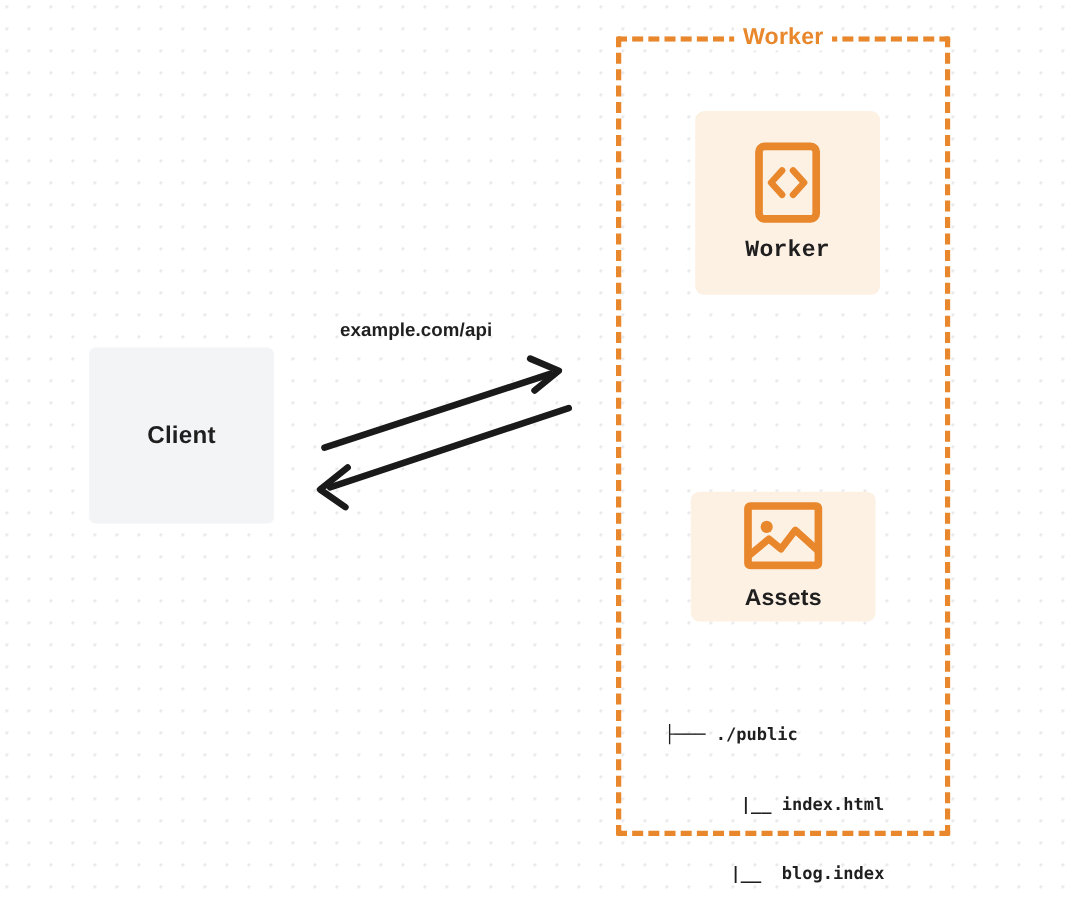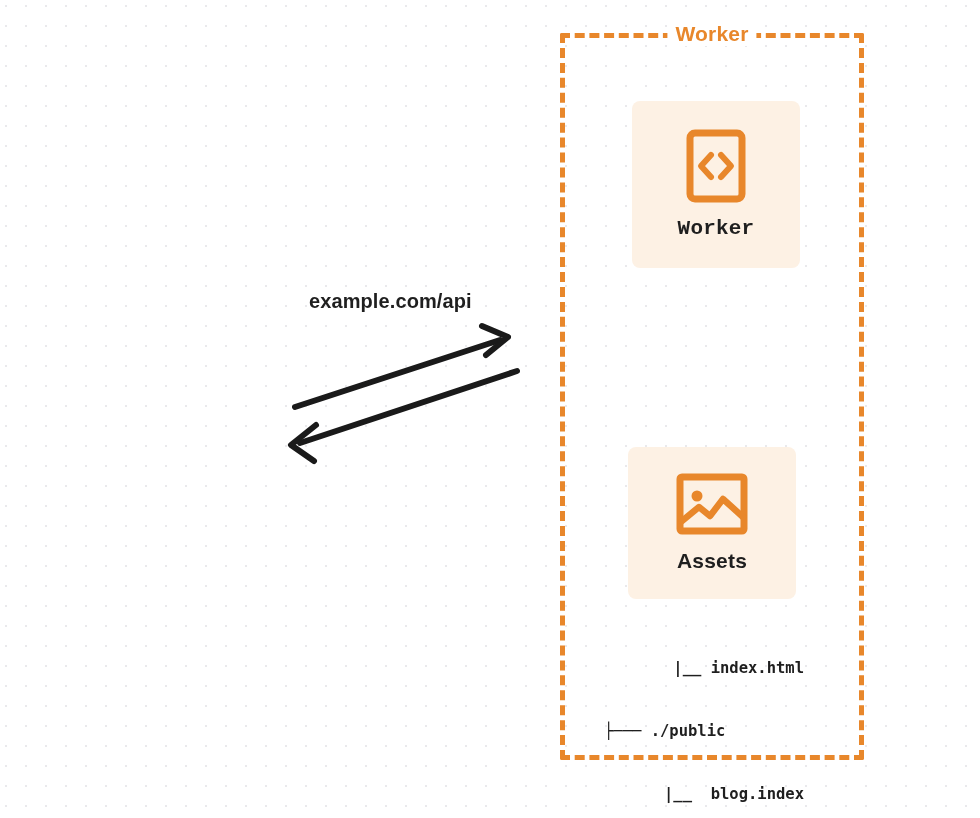--- a/index.html
+++ b/index.html
@@ -84,21 +84,21 @@
   }
   #worker-card {
     left: 632px;
     top: 101px;
     height: 167px;
     font-family: Liberation Mono, monospace;
   }
   #assets-card {
     left: 628px;
     top: 447px;
-    height: 152px;
+    height: 118px;
   }
   .service-card .card-icon {
     margin-bottom: 14px;
     line-height: 0;
   }
   .service-card .card-label {
     font-size: 21px;
     font-weight: bold;
     color: #1f1f1f;
     letter-spacing: 0.2px;
@@ -133,32 +133,35 @@
     width: 980px;
     height: 818px;
     pointer-events: none;
   }
 
   
   #request-label {
     position: absolute;
     left: 309px;
     top: 290px;
-    font-size: 20px;
+    font-size: 17px;
     font-weight: bold;
     color: #1f1f1f;
     white-space: nowrap;
     letter-spacing: 0.1px;
   }
 </style>
 </head>
 <body>
 
 <div id="diagram-canvas">
 
+  <div id="client-node">
+    <span class="node-label">Client</span>
+  </div>
 
   <svg id="arrow-layer" viewBox="0 0 980 818" xmlns="http://www.w3.org/2000/svg">
 
     <g>
       <line x1="295" y1="407" x2="500" y2="340" stroke="#1a1a1a" stroke-width="6" stroke-linecap="round"></line>
       <polyline points="482,326 508,337 486,355" fill="none" stroke="#1a1a1a" stroke-width="6" stroke-linecap="round" stroke-linejoin="round"></polyline>
     </g>
 
     <g>
       <line x1="517" y1="371" x2="300" y2="443" stroke="#1a1a1a" stroke-width="6" stroke-linecap="round"></line>
@@ -188,19 +191,19 @@
       <svg width="72" height="62" viewBox="0 0 72 62" xmlns="http://www.w3.org/2000/svg">
         <rect x="4" y="4" width="64" height="54" rx="2" ry="2" fill="none" stroke="#e8872b" stroke-width="7"></rect>
         <circle cx="21" cy="23" r="5.5" fill="#e8872b"></circle>
         <polyline points="6,48 23,34 34,43 47,26 67,44" fill="none" stroke="#e8872b" stroke-width="6.5" stroke-linecap="round" stroke-linejoin="round"></polyline>
       </svg>
     </span>
     <span class="card-label">Assets</span>
   </div>
 
   <div id="file-tree">
+    <span class="tree-row root">├─── ./public</span>
     <span class="tree-row">    |__ index.html</span>
-    <span class="tree-row root">├─── ./public</span>
     <span class="tree-row">    |__  blog.index</span>
     
   </div>
 
 </div>
 
 </body></html>

